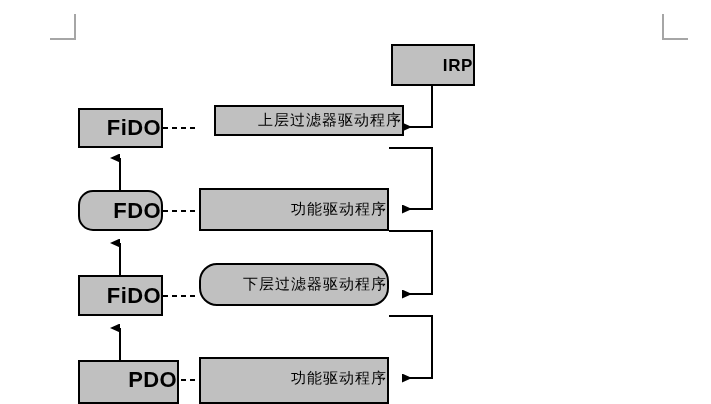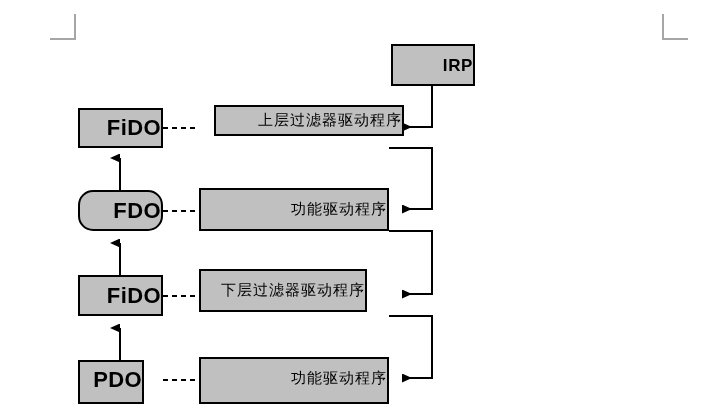--- a/index.html
+++ b/index.html
@@ -156,24 +156,24 @@
   <div class="node code" style="left:78px; top:190px; width:85px; height:41px;border-radius:15px;">
     <span class="lbl">FDO</span>
   </div>
   <div class="node desc" style="left:199px; top:188px; width:190px; height:43px;">
     <span class="lbl">功能驱动程序</span>
   </div>
 
   <div class="node code" style="left:78px; top:275px; width:85px; height:41px;">
     <span class="lbl">FiDO</span>
   </div>
-  <div class="node desc" style="left:199px; top:269px; width:168px; height:43px;">
+  <div class="node desc" style="left:199px; top:263px; width:190px; height:43px;border-radius:18px;">
     <span class="lbl">下层过滤器驱动程序</span>
   </div>
 
-  <div class="node code" style="left:78px; top:360px; width:66px; height:44px;">
+  <div class="node code" style="left:78px; top:360px; width:101px; height:44px;">
     <span class="lbl" style="margin-top:-4px;">PDO</span>
   </div>
   <div class="node desc" style="left:199px; top:357px; width:190px; height:47px;">
     <span class="lbl" style="margin-top:-4px;">功能驱动程序</span>
   </div>
 
 </div>
 
 </body></html>

